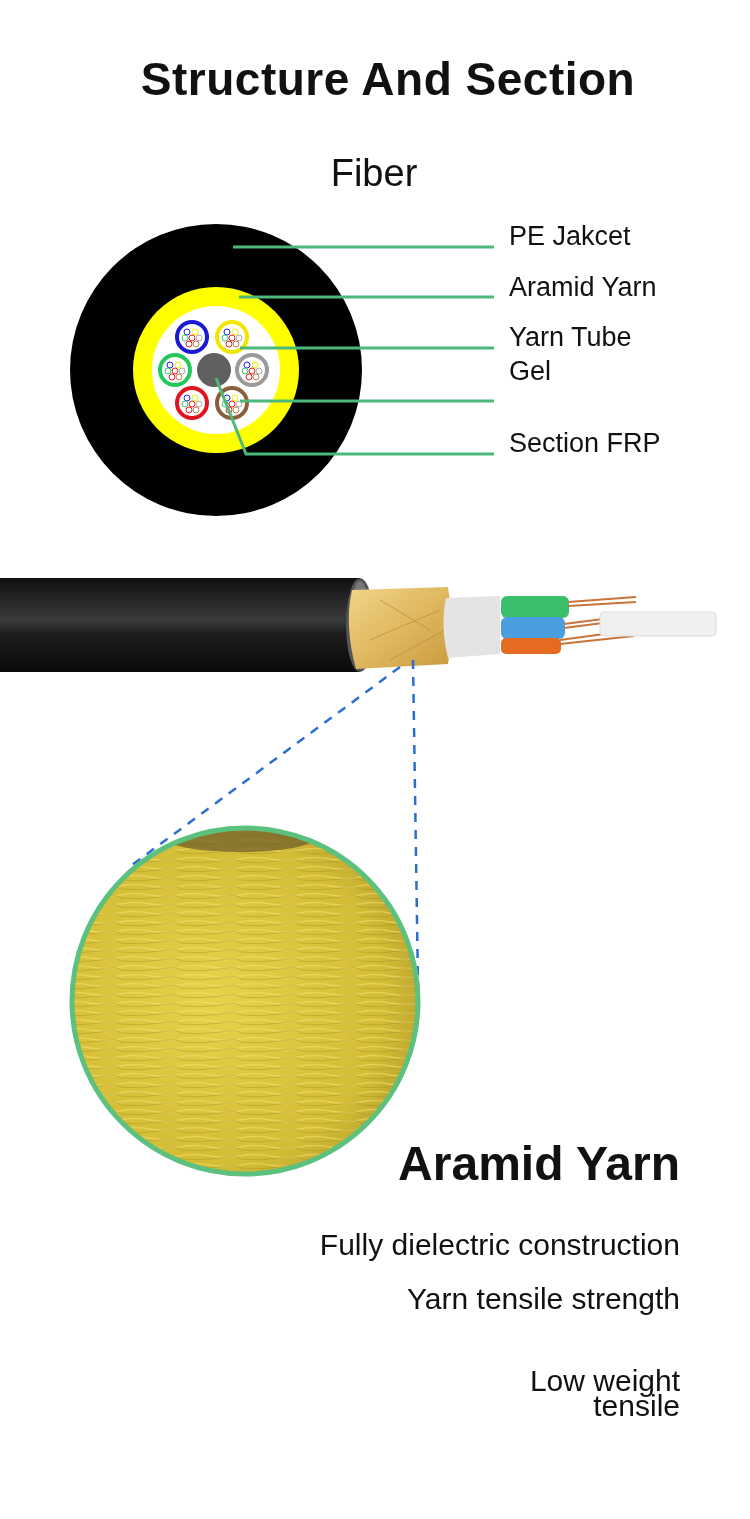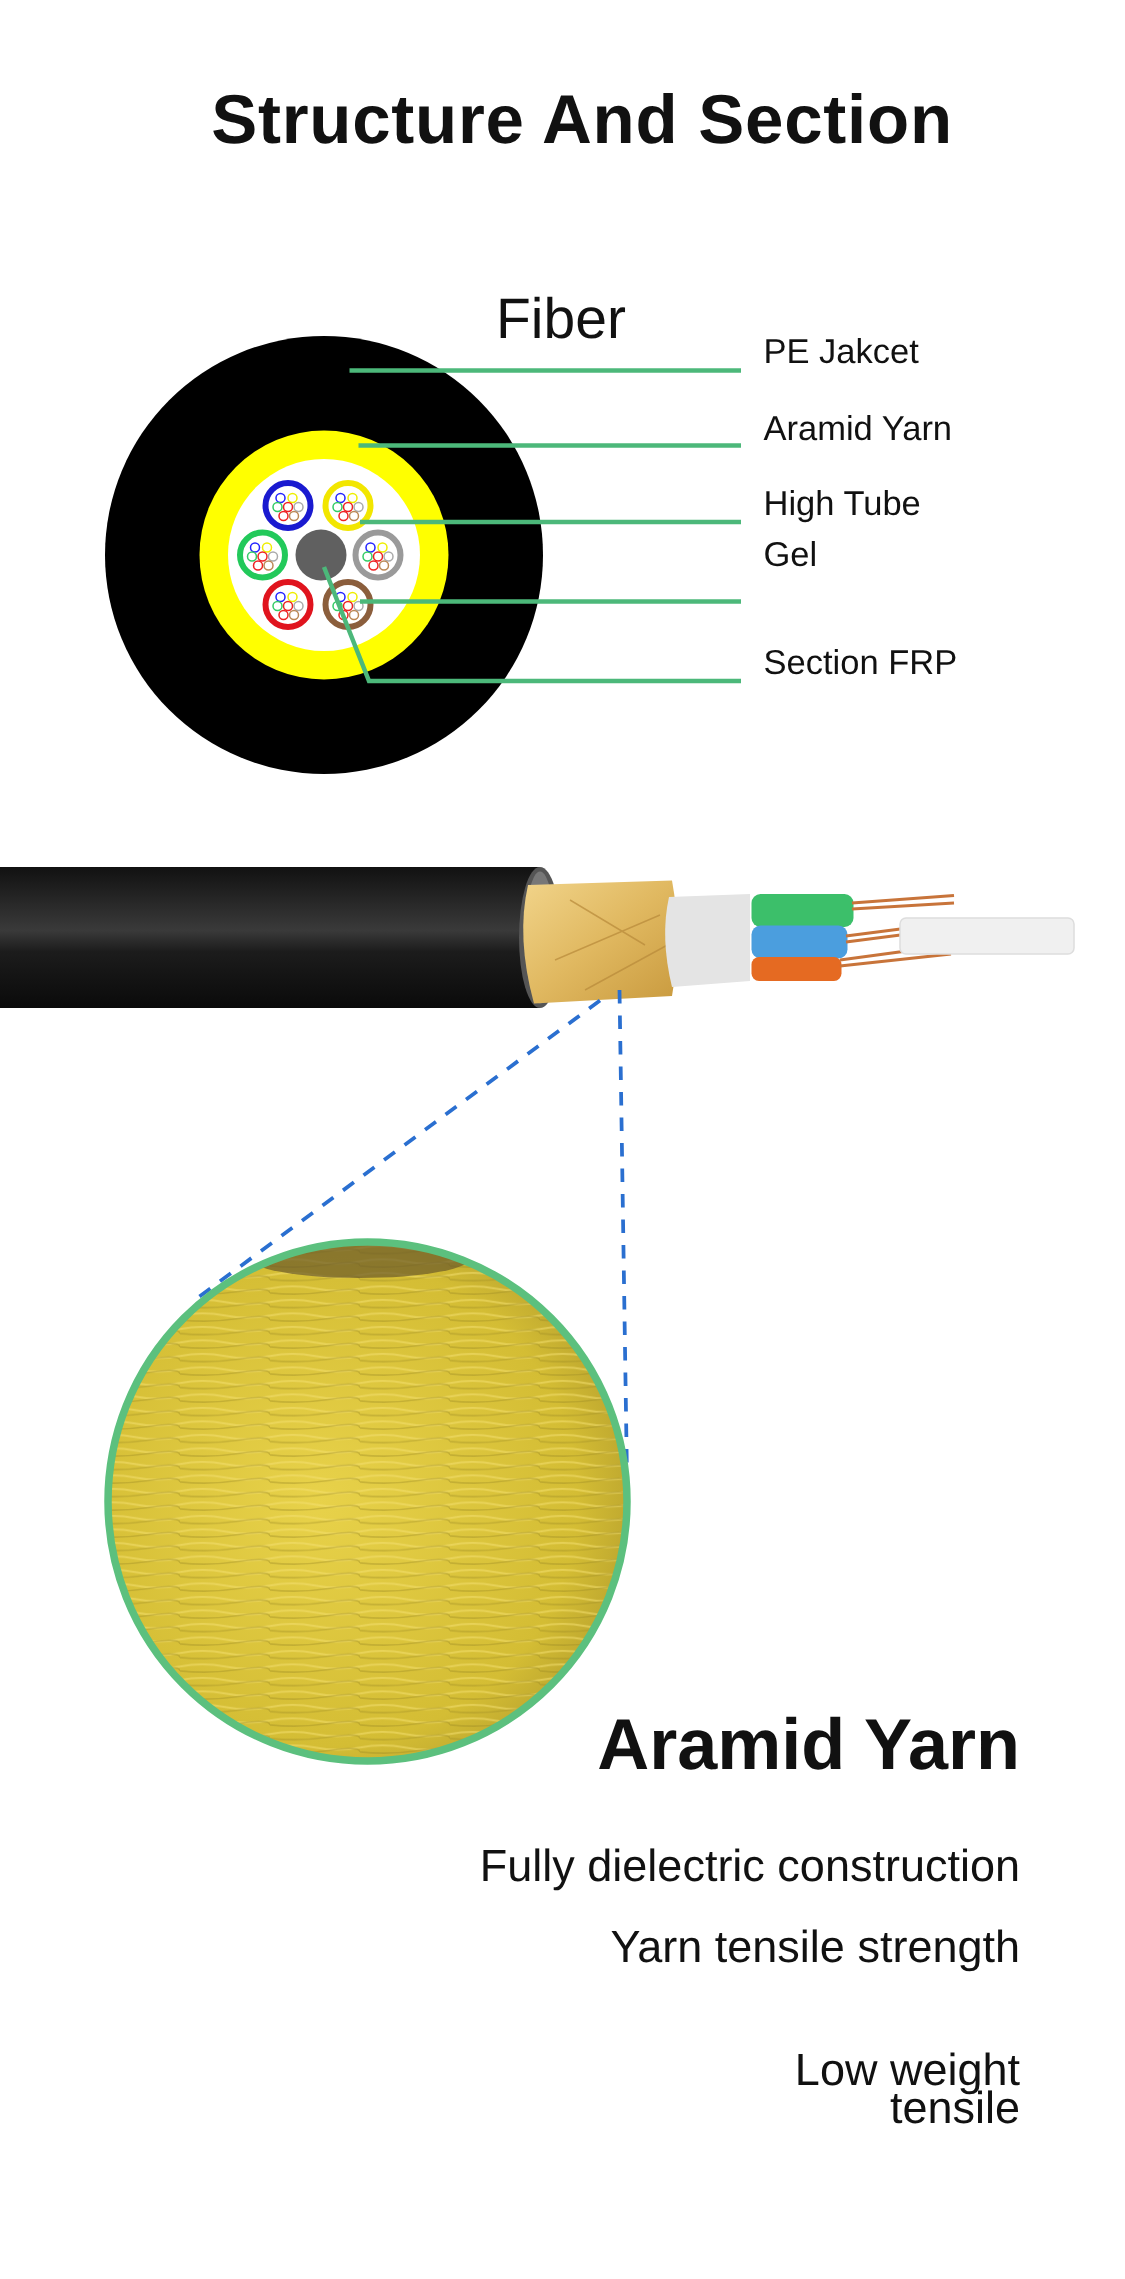--- a/index.html
+++ b/index.html
@@ -1,20 +1,20 @@
 <!DOCTYPE html>
 <html><head>
 <meta charset="utf-8">
 <style>
   html,body{margin:0;padding:0;background:#fff;}
   body{width:750px;height:1519px;position:relative;overflow:hidden;font-family:"Liberation Sans","DejaVu Sans",sans-serif;color:#111;}
   .abs{position:absolute;}
   .title{left:0;top:52px;width:776px;text-align:center;font-size:46px;font-weight:bold;letter-spacing:0.5px;}
-  .subtitle{left:0;top:152px;width:748px;text-align:center;font-size:38px;margin-top:40px;}
-  .label{font-size:23px;left:509px;}
+  .subtitle{left:0;top:152px;width:748px;text-align:center;font-size:38px;}
+  .label{font-size:27px;left:509px;}
   .feature-title{right:70px;top:1136px;font-size:48px;font-weight:bold;}
   .feature{right:70px;font-size:30px;text-align:right;}
   svg{position:absolute;left:0;top:0;}
 </style>
 </head>
 <body>
 
 <div class="abs title">Structure And Section</div>
 <div class="abs subtitle">Fiber</div>
 
@@ -156,21 +156,21 @@
       <rect x="60" y="820" width="380" height="360" fill="url(#yarnGrad)"></rect>
       <rect x="60" y="820" width="380" height="360" fill="url(#fibers)"></rect>
       <ellipse cx="240" cy="838" rx="75" ry="14" fill="#6b5a2a" opacity="0.7"></ellipse>
     </g>
     <circle cx="245" cy="1001" r="173" fill="none" stroke="#5cc07e" stroke-width="5"></circle>
   </g>
 </svg>
 
 <div class="abs label" style="top:221px;">PE Jakcet</div>
 <div class="abs label" style="top:272px;">Aramid Yarn</div>
-<div class="abs label" style="top:322px;">High Tube</div>
+<div class="abs label" style="top:322px;">Yarn Tube</div>
 <div class="abs label" style="top:356px;">Gel</div>
 <div class="abs label" style="top:428px;">Section FRP</div>
 
 <div class="abs feature-title">Aramid Yarn</div>
 <div class="abs feature" style="top:1228px;">Fully dielectric construction</div>
 <div class="abs feature" style="top:1282px;">Yarn tensile strength</div>
 <div class="abs feature" style="top:1336px;margin-top:28px;">Low weight</div>
 <div class="abs feature" style="top:1389px;">tensile</div>
 
 </body></html>

